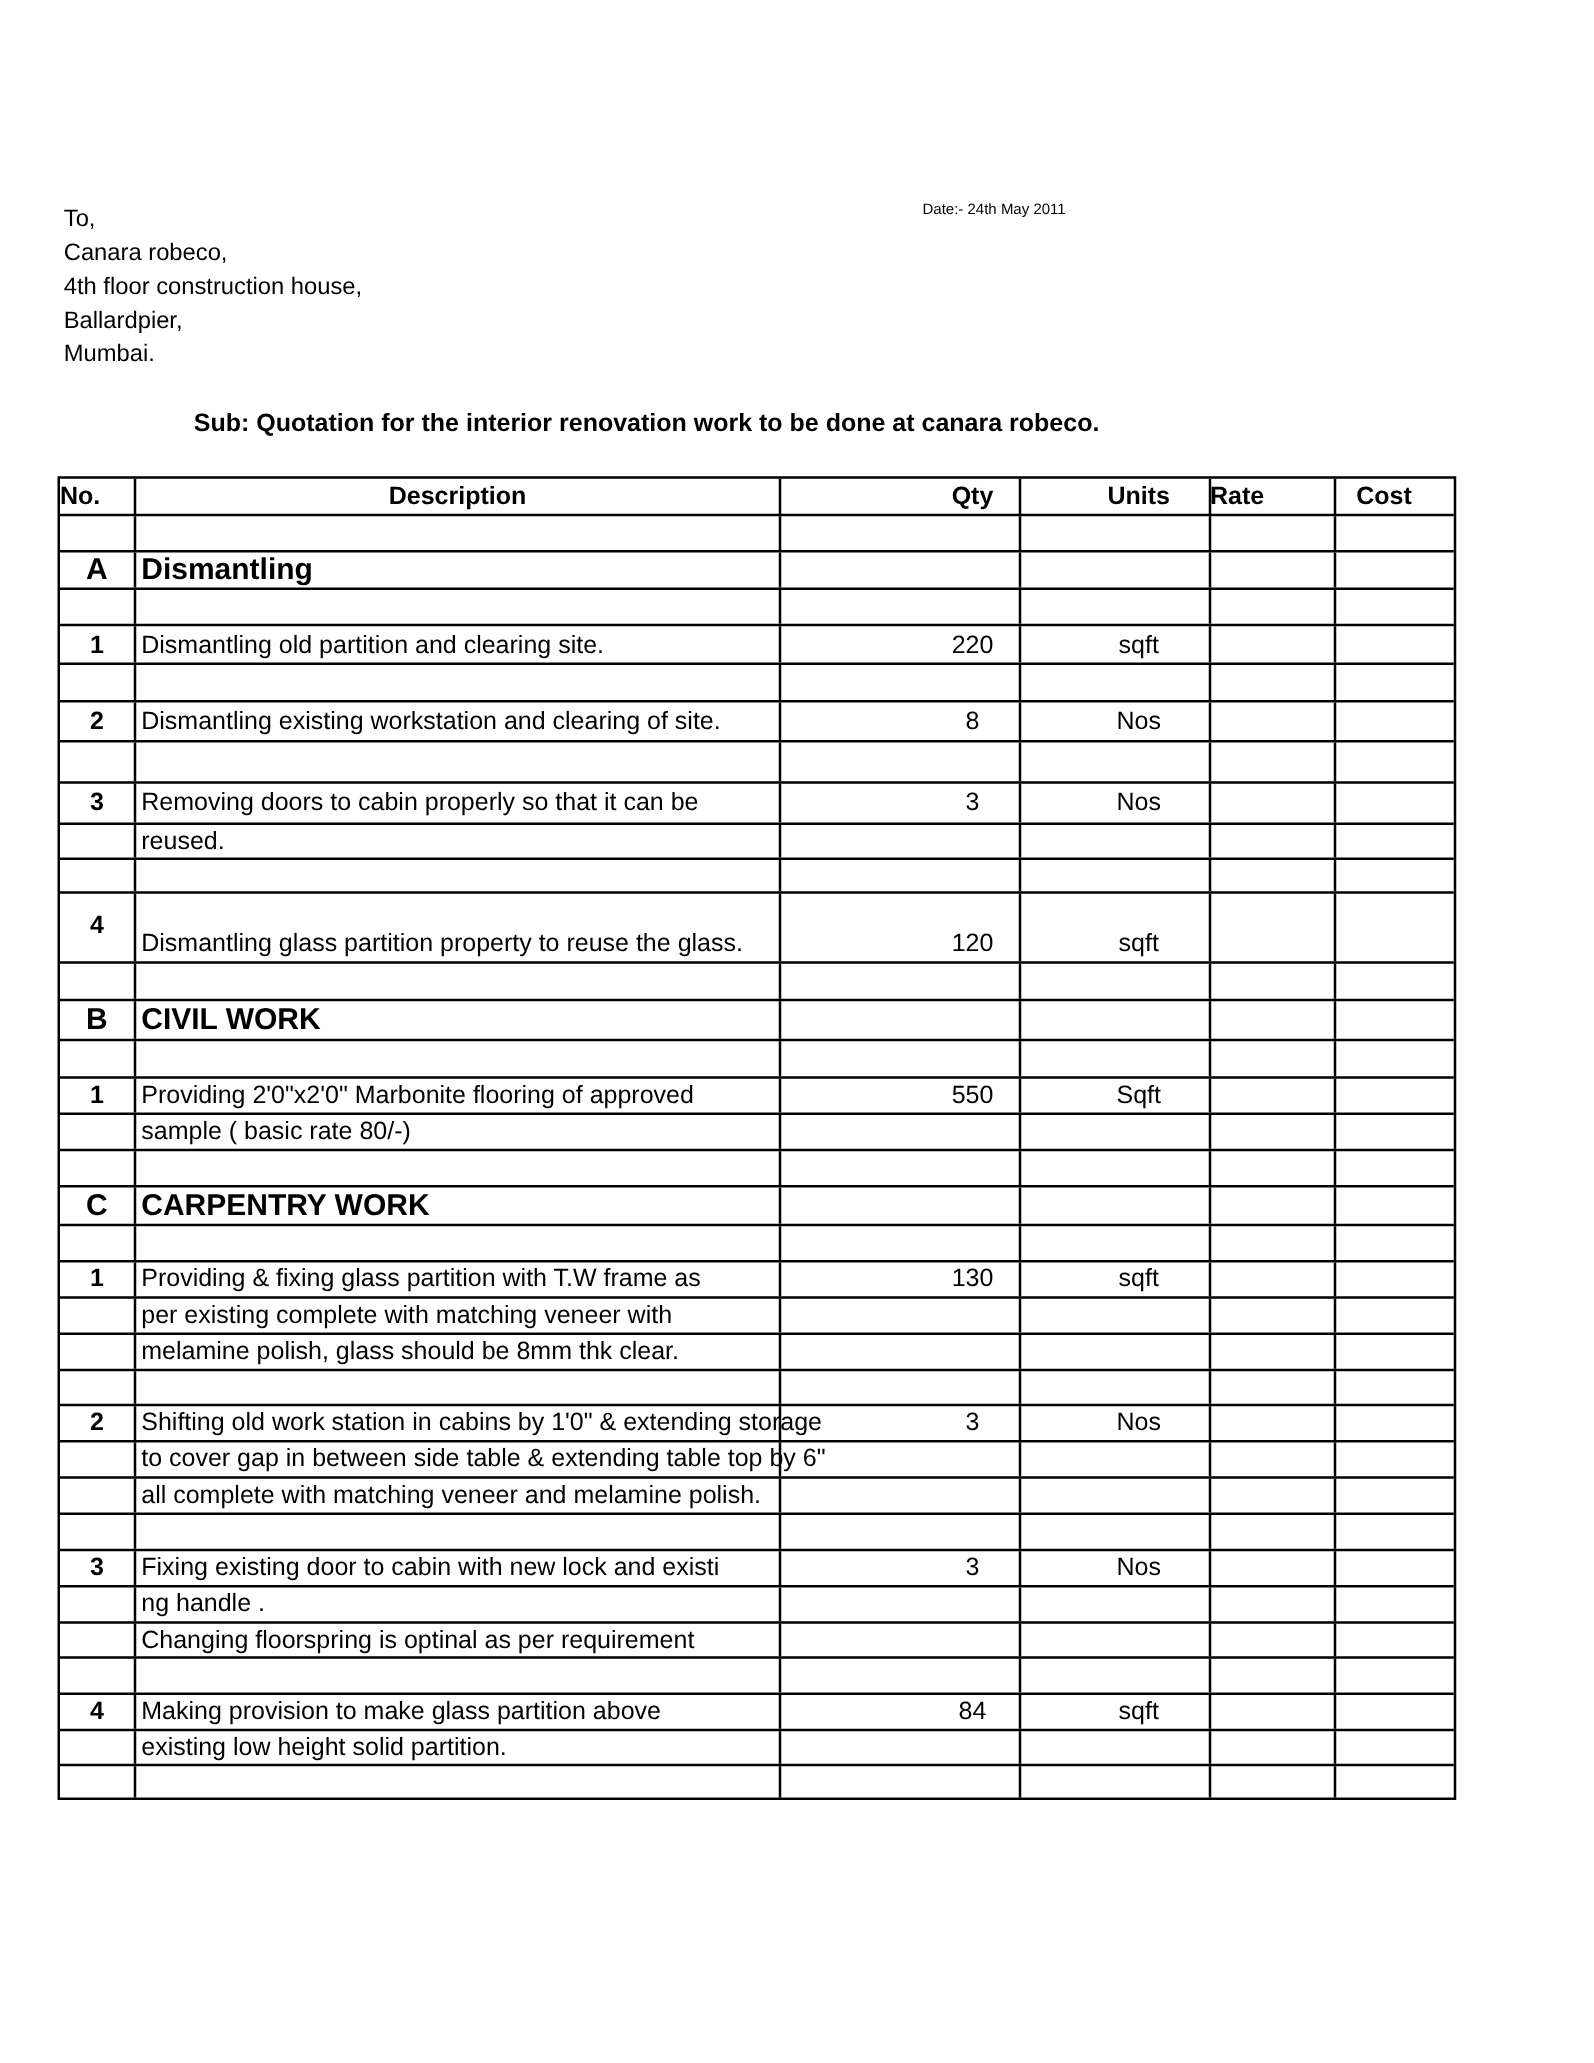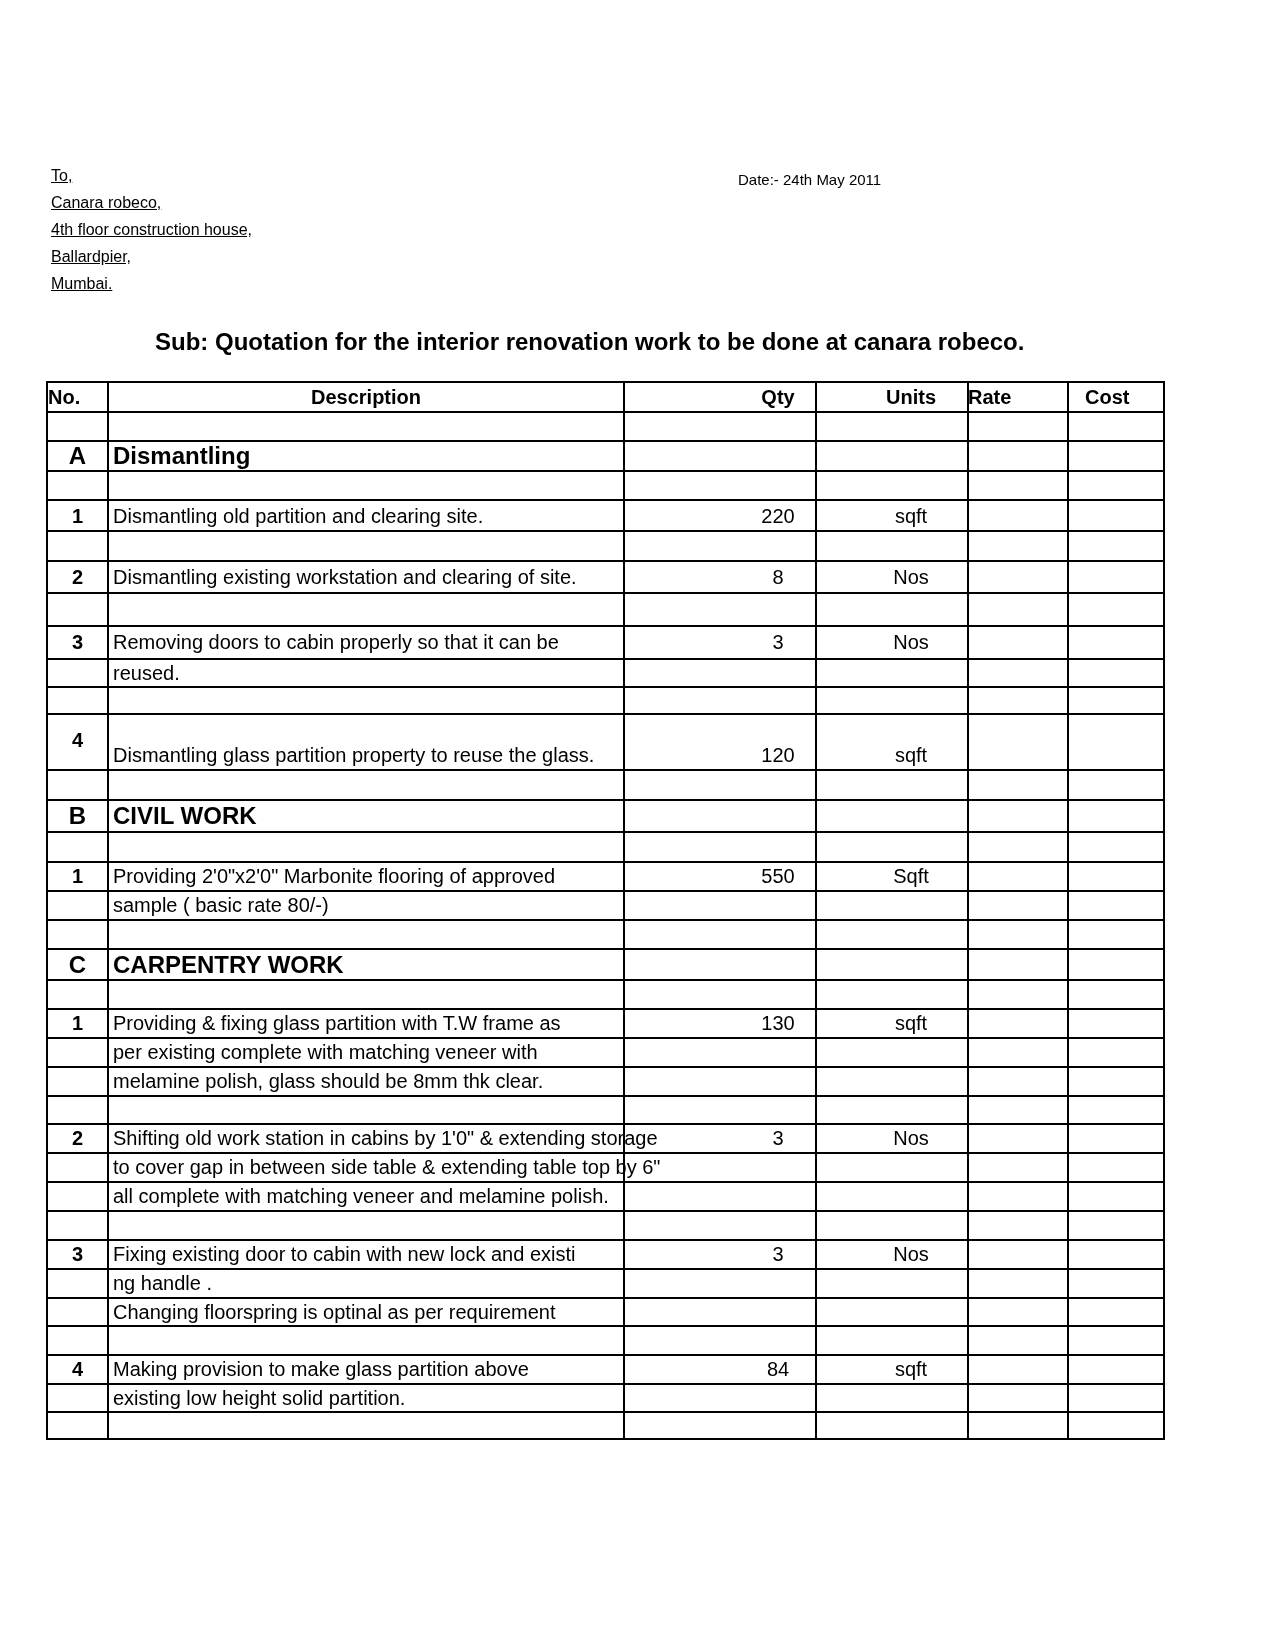--- a/index.html
+++ b/index.html
@@ -1,21 +1,21 @@
 <!DOCTYPE html>
 <html><head>
 <meta charset="utf-8">
 <style>
   html, body { margin: 0; padding: 0; background: #ffffff; }
   body { width: 1275px; height: 1650px; position: relative; overflow: hidden;
          font-family: "Liberation Sans", "DejaVu Sans", sans-serif; color: #000; }
-  .addr { position: absolute; left: 51px; top: 162px; font-size: 16px; line-height: 27px; text-decoration: underline; }
+  .addr { position: absolute; left: 51px; top: 162px; font-size: 19px; line-height: 27px; }
   .addr div { white-space: nowrap; }
-  .date { position: absolute; left: 738px; top: 166px; font-size: 15px; line-height: 27px; white-space: nowrap; }
-  .subject { position: absolute; left: 155px; top: 328px; font-size: 24px; font-weight: bold; white-space: nowrap; }
+  .date { position: absolute; left: 738px; top: 154px; font-size: 12px; line-height: 27px; white-space: nowrap; }
+  .subject { position: absolute; left: 155px; top: 328px; font-size: 20px; font-weight: bold; white-space: nowrap; }
   .table { position: absolute; left: 46px; top: 381px; width: 1119px; height: 1059px;
            border: 2px solid #000; box-sizing: border-box; }
   .row { position: absolute; left: 0; right: 0; border-top: 2px solid #000; box-sizing: border-box; }
   .row.first { border-top: none; }
   .cell { position: absolute; top: 0; bottom: 0; box-sizing: border-box; white-space: nowrap;
           font-size: 20px; display: flex; align-items: center; }
   .c-no   { left: 0;    width: 61px;  justify-content: center; font-weight: bold; border-right: 2px solid #000; }
   .c-desc { left: 61px; width: 516px; padding-left: 4px; border-right: 2px solid #000; }
   .c-qty  { left: 649px; width: 120px; justify-content: center; border-right: 2px solid #000; padding-left: 44px; }
   .c-unit { left: 807px; width: 114px; justify-content: center; border-right: 2px solid #000; }

